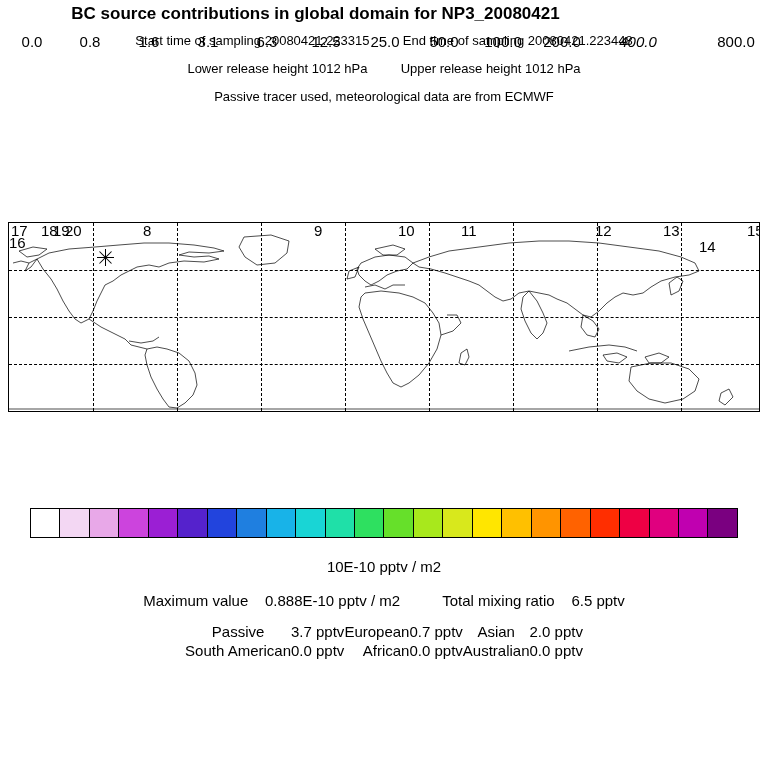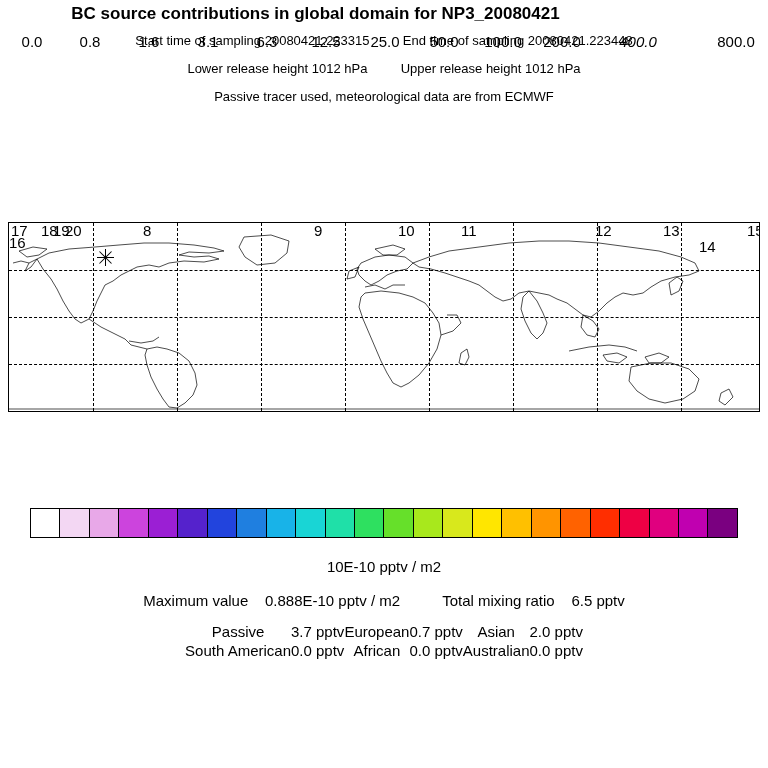--- a/index.html
+++ b/index.html
@@ -183,21 +183,21 @@
     margin: 0 auto;
     border-collapse: collapse;
     font-size: 15px;
   }
   .stats td {
     padding: 1px 0;
     white-space: nowrap;
   }
   .lbl-c { text-align: center; }
   .val-c { text-align: center; padding-left: 10px; padding-right: 28px; }
-  .lbl-c2 { text-align: center; padding-left: 6px; }
+  .lbl-c2 { text-align: right; padding-left: 6px; }
   .val-c2 { padding-left: 10px; padding-right: 28px; }
   .lbl-c3 { text-align: center; padding-left: 6px; }
   .val-c3 { text-align: center; padding-left: 10px; }
 </style>
 </head>
 <body>
 
 <div class="page">
 
   <div class="title">BC  source contributions in global domain for NP3_20080421</div>

